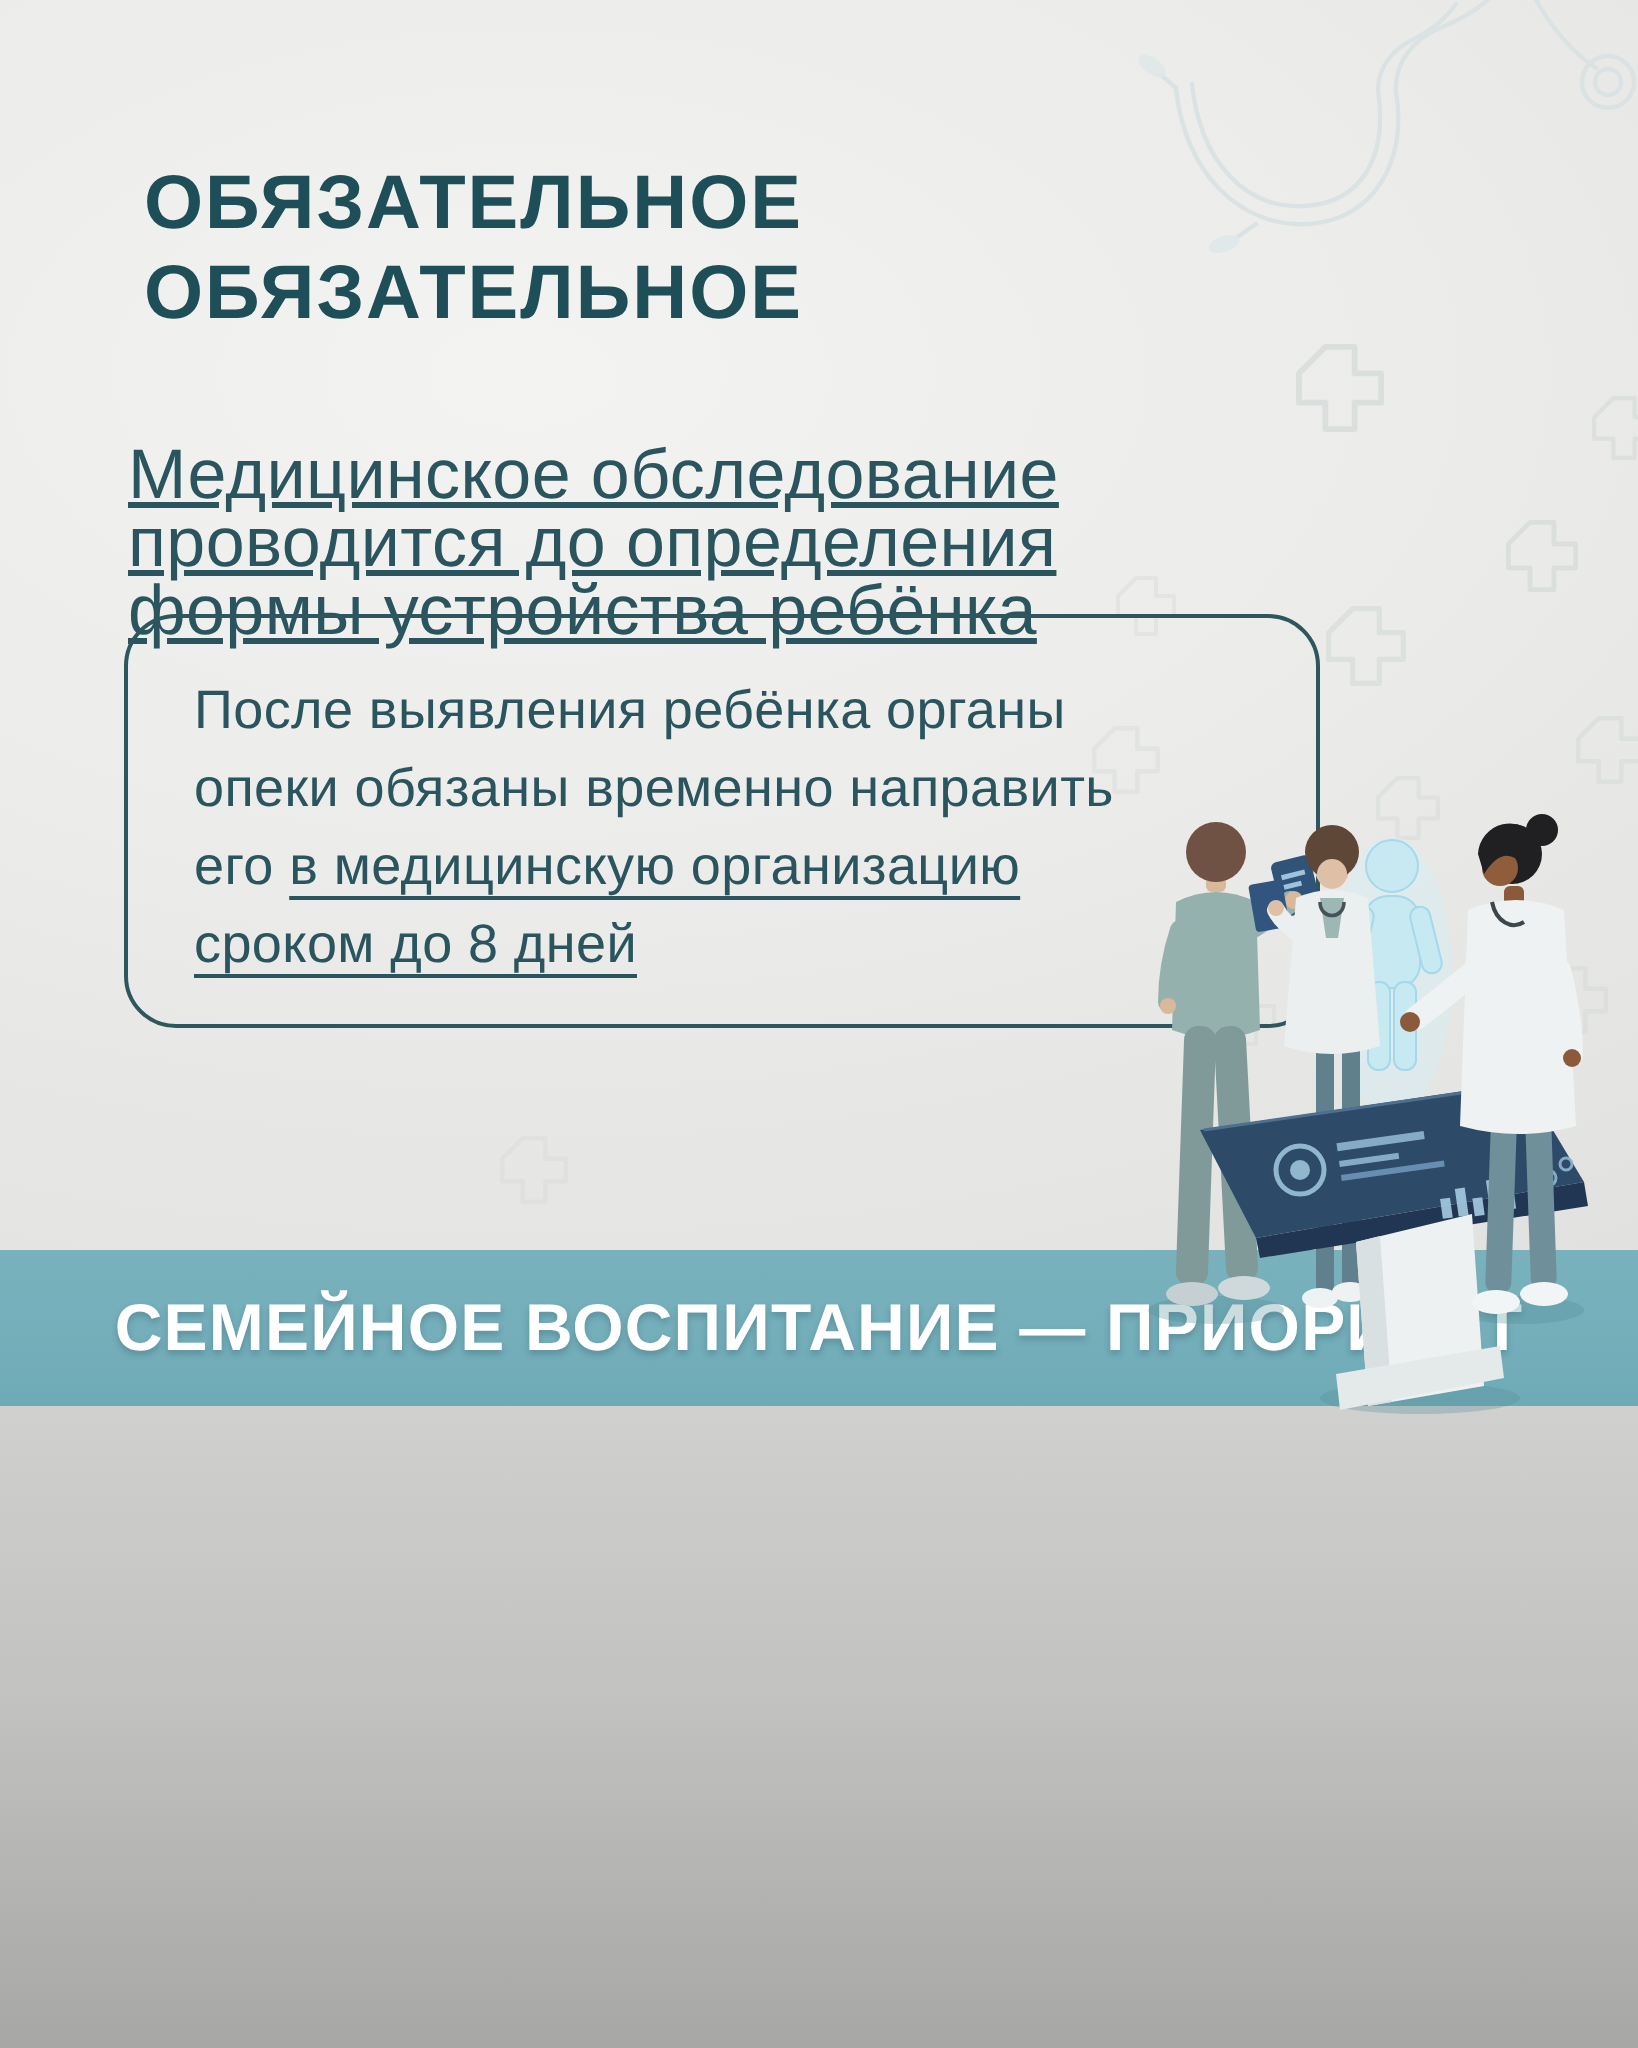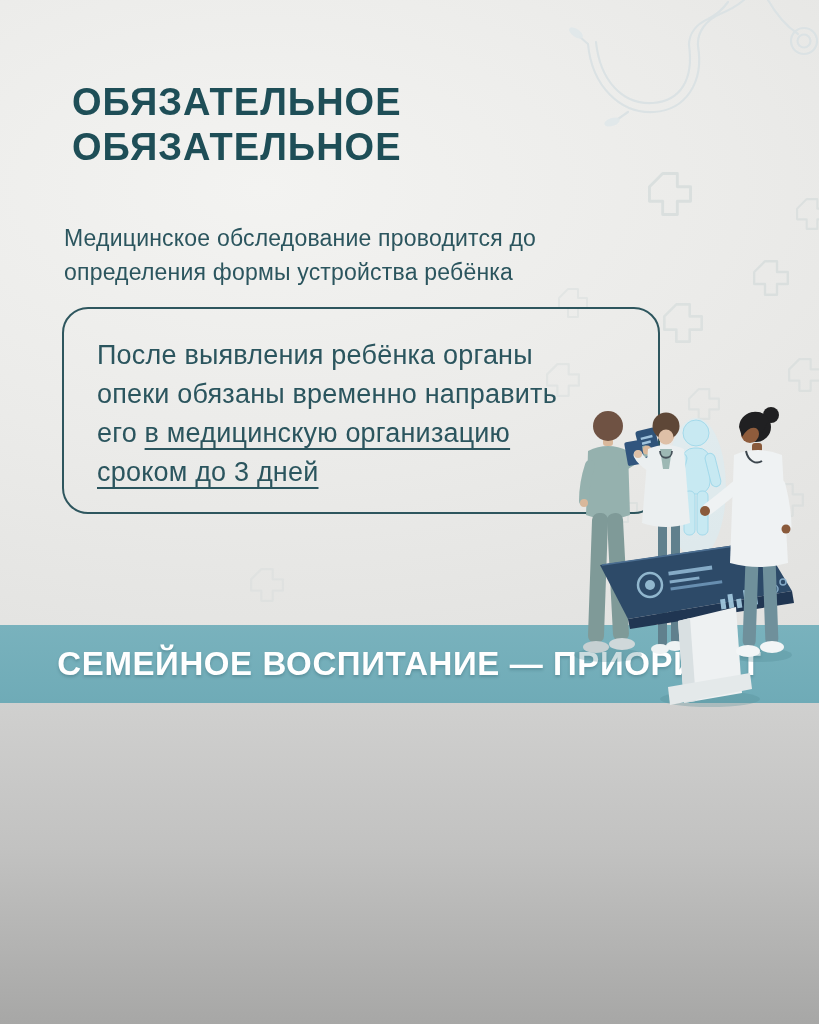--- a/index.html
+++ b/index.html
@@ -26,21 +26,21 @@
     position:absolute; left:0; top:703px; width:819px; height:321px;
     background:linear-gradient(180deg,#d0d0cf 0%, #c2c2c1 45%, #a7a7a6 100%);
   }
   
   .title{
     position:absolute; left:72px; top:80px; z-index:1;
     color:#1e4e57; font-size:38px; font-weight:700; line-height:45px; letter-spacing:1px;
   }
   .subtitle{
     position:absolute; left:64px; top:221px; width:590px; z-index:1;
-    color:#2b555e; font-size:23px; line-height:34px; letter-spacing:0.2px;
+    color:#2b555e; font-size:35px; line-height:34px; letter-spacing:0.2px;text-decoration:underline;
   }
   
   .info-box{
     position:absolute; left:62px; top:307px; width:598px; height:207px;
     border:2.5px solid #2e565e; border-radius:26px; box-sizing:border-box;
     z-index:1; background:transparent;
   }
   .info-box-text{
     padding:27px 95px 0 33px;
     color:#2b555e; font-size:27px; line-height:39px; letter-spacing:0.2px;
@@ -121,21 +121,21 @@
       </svg>
 
     <div class="title">
       <div>ОБЯЗАТЕЛЬНОЕ</div>
       <div>ОБЯЗАТЕЛЬНОЕ</div>
     </div>
 
     <div class="subtitle">Медицинское обследование проводится до определения формы устройства ребёнка</div>
 
     <div class="info-box">
-      <div class="info-box-text"><span>После выявления ребёнка органы опеки обязаны временно направить его </span><span class="u-link">в медицинскую организацию сроком до 3 дней</span></div>
+      <div class="info-box-text"><span>После выявления ребёнка органы опеки обязаны временно направить его </span><span class="u-link">в медицинскую организацию сроком до 8 дней</span></div>
     </div>
   </div>
 
   <div class="banner">
     <div class="banner-text">СЕМЕЙНОЕ ВОСПИТАНИЕ — ПРИОРИТЕТ</div>
   </div>
 
   <svg class="illus" viewBox="0 0 282 315">
 
     <ellipse cx="158" cy="95" rx="30" ry="70" fill="#d8eef6" opacity="0.5"></ellipse>

